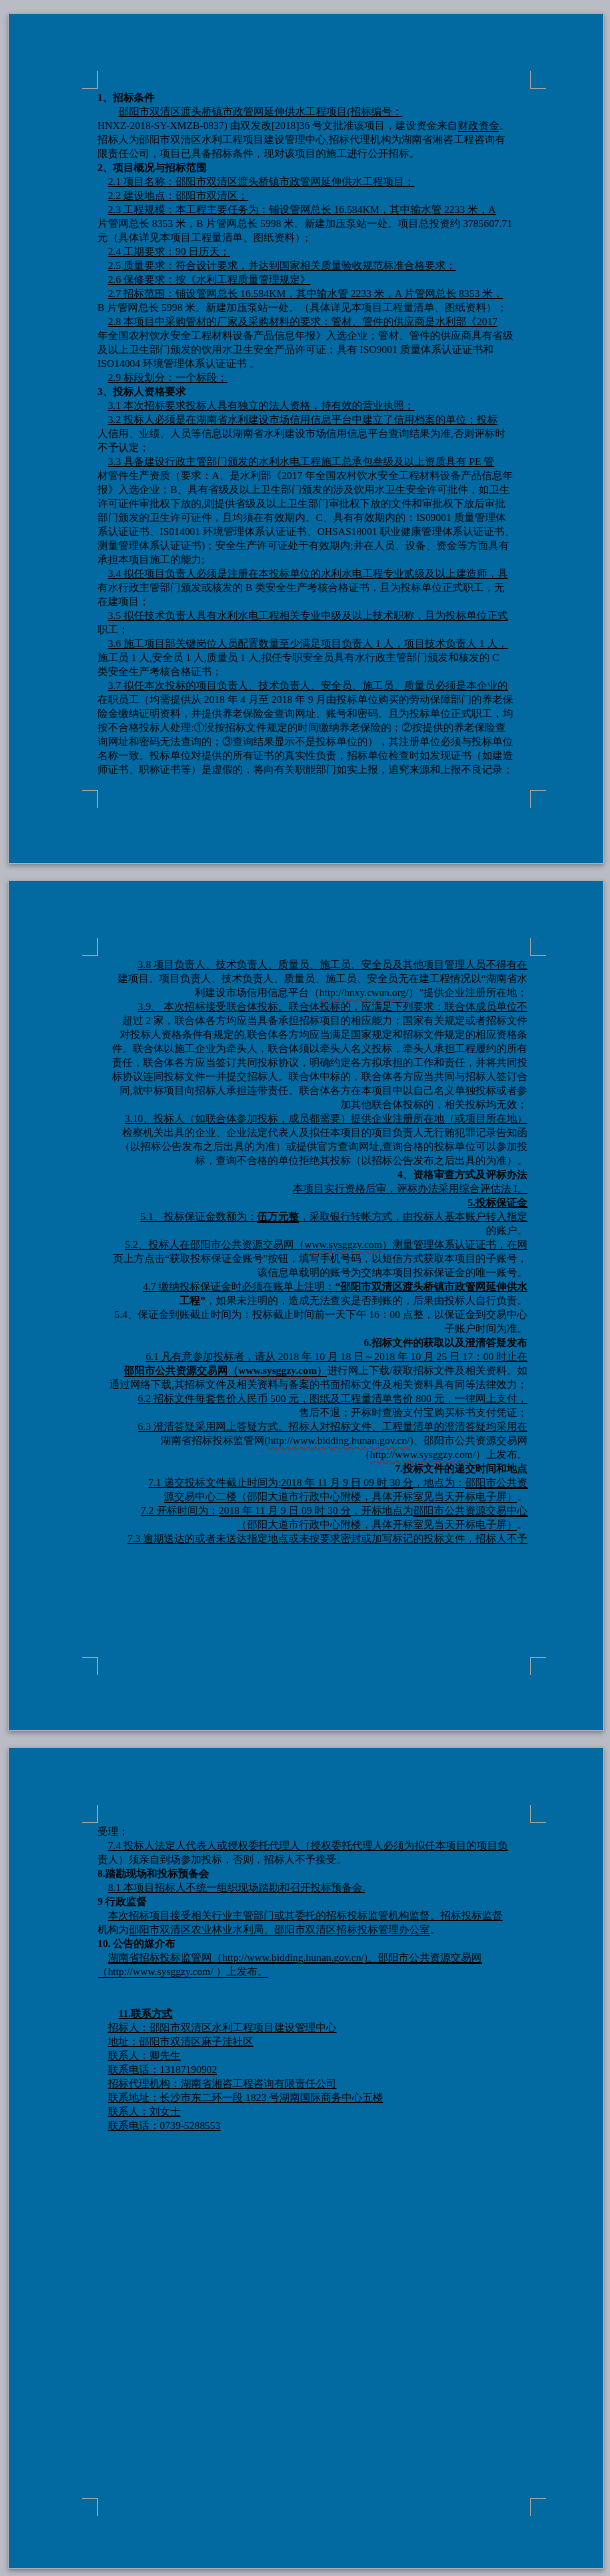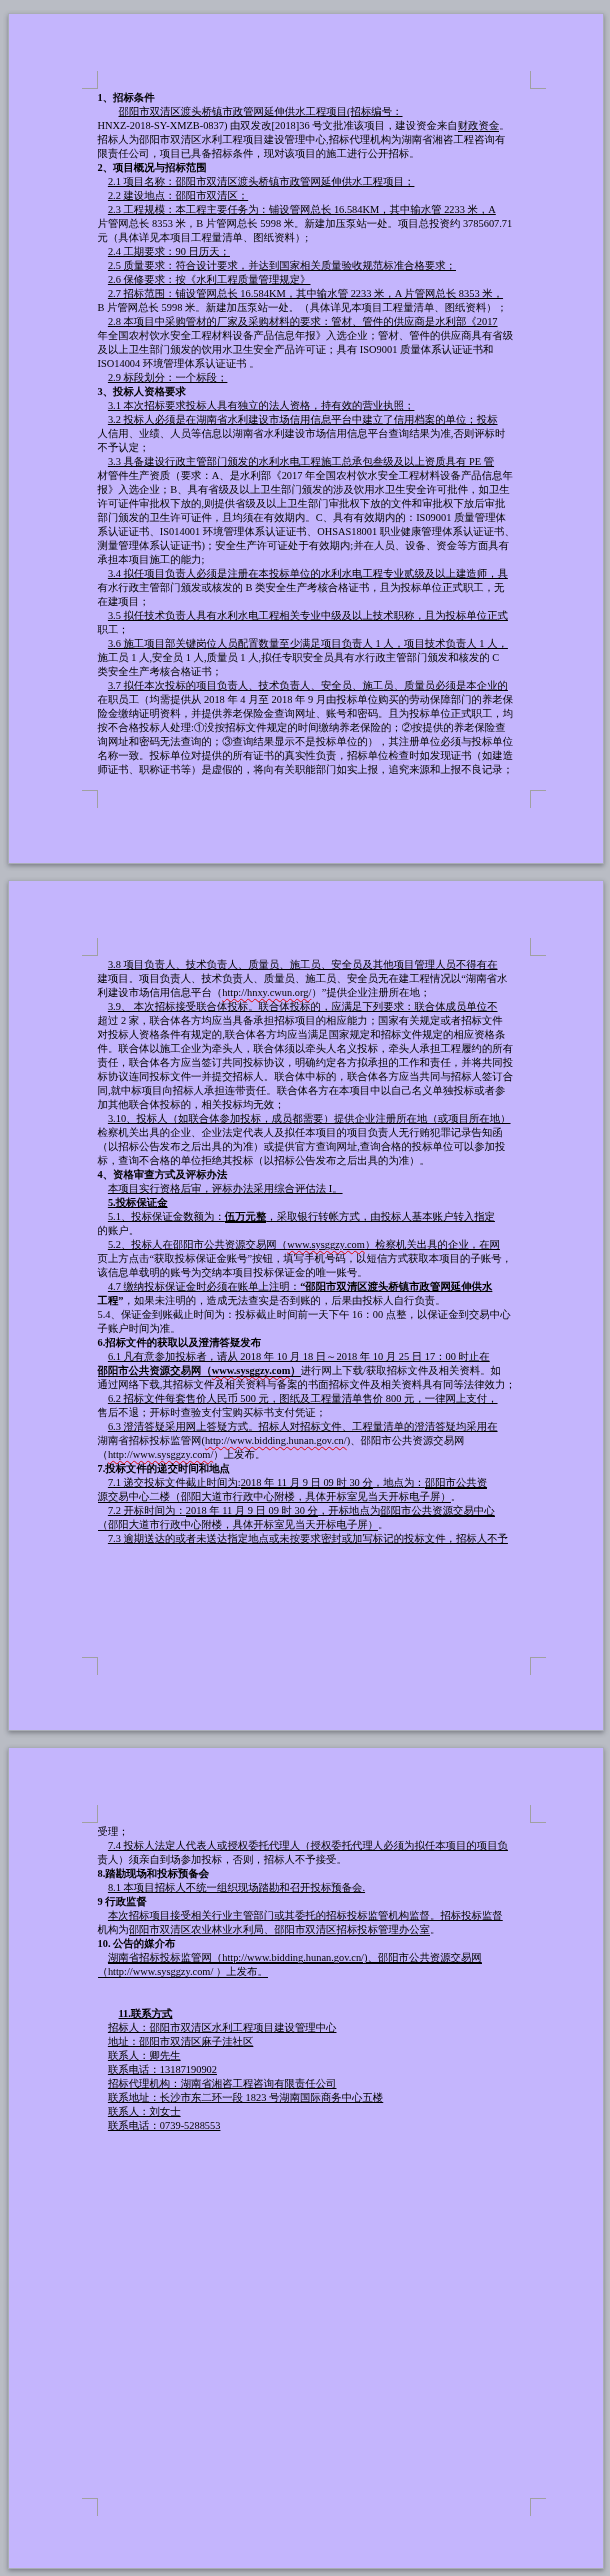--- a/index.html
+++ b/index.html
@@ -6,27 +6,27 @@
   body {
     width:611px; height:2576px;
     background:#b9bcc4;
     font-family:"Liberation Serif","DejaVu Serif",serif;
     -webkit-font-smoothing:antialiased;
   }
   .page {
     position:relative;
     width:594px;
     margin:16px auto;
-    background:#c4b5fd;
+    background:#0369a1;
     border:0.7px solid #a9adb5;
     box-shadow:0 1.5px 4.5px rgba(50,54,62,.45);
     box-sizing:content-box;
   }
   .page.p1 { margin-top:13.4px; height:849px; }
-  .page.p2 { margin-top:14px; height:849px; }
+  .page.p2 { margin-top:14px; height:849px;text-align:right; }
   .page.p3 { margin-top:14px; height:820px; }
   .content {
     position:absolute;
     left:89px; top:77px; width:430px;
     font-size:10.4px; line-height:14px;
     color:#000;
   }
   .line { white-space:nowrap; height:14px; }
   .line.blank { height:14px; }
   .i1 { padding-left:10.4px;text-decoration:underline; }
@@ -128,21 +128,21 @@
       <div class="line"><span>加其他联合体投标的，相关投标均无效；</span></div>
       <div class="line i1"><span>3.10、投标人（如联合体参加投标，成员都需要）提供企业注册所在地（或项目所在地）</span></div>
       <div class="line"><span>检察机关出具的企业、企业法定代表人及拟任本项目的项目负责人无行贿犯罪记录告知函</span></div>
       <div class="line"><span>（以招标公告发布之后出具的为准）或提供官方查询网址,查询合格的投标单位可以参加投</span></div>
       <div class="line"><span>标，查询不合格的单位拒绝其投标（以招标公告发布之后出具的为准）。</span></div>
       <div class="line"><span class="st-b">4、资格审查方式及评标办法</span></div>
       <div class="line i1"><span>本项目实行资格后审，评标办法采用综合评估法 I。</span></div>
       <div class="line i1"><span class="st-b">5.投标保证金</span></div>
       <div class="line i1"><span>5.1、投标保证金数额为：</span><span class="st-b st-u">伍万元整</span><span>，采取银行转帐方式，由投标人基本账户转入指定</span></div>
       <div class="line"><span>的账户。</span></div>
-      <div class="line i1"><span>5.2、投标人在邵阳市公共资源交易网（</span><span class="st-q">www.sysggzy.com</span><span>）检察机关出具的企业，在网</span></div>
+      <div class="line i1"><span>5.2、投标人在邵阳市公共资源交易网（</span><span class="st-q">www.sysggzy.com</span><span>）测量管理体系认证证书，在网</span></div>
       <div class="line"><span>页上方点击“获取投标保证金账号”按钮，填写手机号码，以短信方式获取本项目的子账号，</span></div>
       <div class="line"><span>该信息单载明的账号为交纳本项目投标保证金的唯一账号。</span></div>
       <div class="line i1"><span>4.7 缴纳投标保证金时必须在账单上注明：</span><span class="st-b">“邵阳市双清区渡头桥镇市政管网延伸供水</span></div>
       <div class="line"><span class="st-b">工程”</span><span>，如果未注明的，造成无法查实是否到账的，后果由投标人自行负责。</span></div>
       <div class="line"><span>5.4、保证金到账截止时间为：投标截止时间前一天下午 16：00 点整，以保证金到交易中心</span></div>
       <div class="line"><span>子账户时间为准。</span></div>
       <div class="line"><span class="st-b">6.招标文件的获取以及澄清答疑发布</span></div>
       <div class="line i1"><span>6.1 凡有意参加投标者，请从 2018 年 10 月 18 日～2018 年 10 月 25 日 17：00 时止在</span></div>
       <div class="line"><span class="st-b st-u">邵阳市公共资源交易网（</span><span class="st-b st-u st-q">www.sysggzy.com</span><span class="st-b st-u">）</span><span>进行网上下载/获取招标文件及相关资料。如</span></div>
       <div class="line"><span>通过网络下载,其招标文件及相关资料与备案的书面招标文件及相关资料具有同等法律效力；</span></div>

